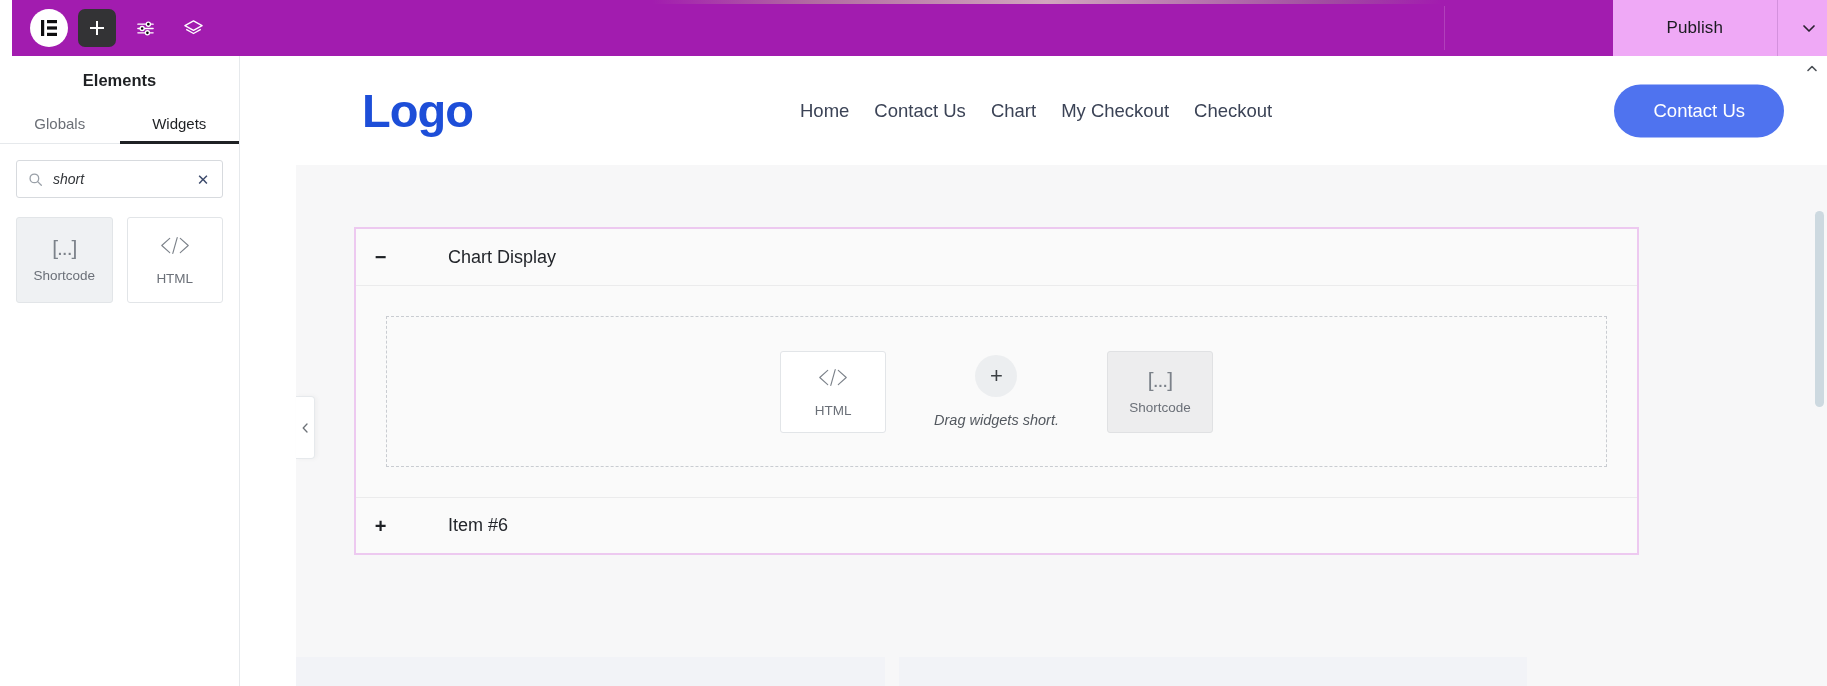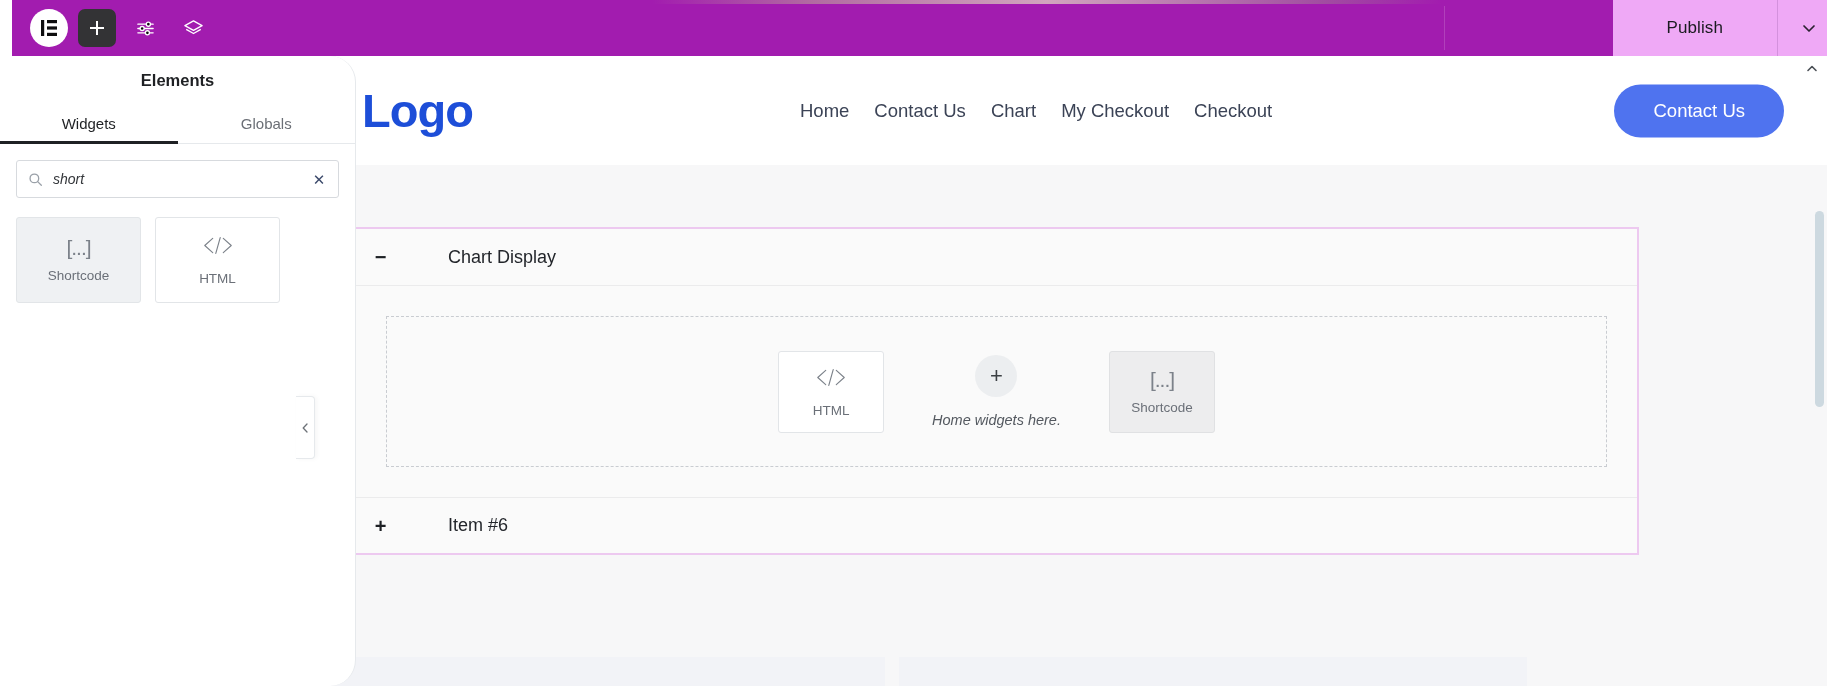--- a/index.html
+++ b/index.html
@@ -46,22 +46,22 @@
     cursor: pointer; display: flex; align-items: center; justify-content: center;
     letter-spacing: .1px;
   }
   .publish-caret {
     background: #efa9f6; width: 62px; display: flex; align-items: center;
     justify-content: center; cursor: pointer; border-left: 1px solid rgba(120,60,130,.22);
   }
 
   
   .panel {
-    position: absolute; top: 56px; left: 0; width: 356px; height: 630px;
-    background: #ffffff; border-right: 1px solid #e6e9ec; z-index: 30; border-radius: 26px;
+    position: absolute; top: 56px; left: 0; width: 240px; height: 630px;
+    background: #ffffff; border-right: 1px solid #e6e9ec; z-index: 30;
   }
   .panel-title {
     height: 48px; display: flex; align-items: center; justify-content: center;
     font-size: 16.5px; font-weight: bold; color: #1f2124;
   }
   .panel-tabs { display: flex; height: 40px; border-bottom: 1px solid #e6e9ec; }
   .panel-tab {
     flex: 1; display: flex; align-items: center; justify-content: center;
     font-size: 15px; color: #6b6f76; cursor: pointer; position: relative;
   }
@@ -242,22 +242,22 @@
           <polyline points="5,8 10,13 15,8"></polyline>
         </svg>
       </div>
     </div>
   </div>
 
   <div class="panel">
     <div class="panel-title">Elements</div>
 
     <div class="panel-tabs">
+      <div class="panel-tab">Globals</div>
       <div class="panel-tab active">Widgets</div>
-      <div class="panel-tab">Globals</div>
     </div>
 
     <div class="search-row">
       <div class="search-box">
         <span class="s-icon">
           <svg width="15" height="15" viewBox="0 0 16 16" aria-hidden="true" fill="none" stroke="#9aa0a8" stroke-width="1.4">
             <circle cx="6.8" cy="6.8" r="4.6"></circle>
             <line x1="10.3" y1="10.3" x2="14.2" y2="14.2" stroke-linecap="round"></line>
           </svg>
         </span>
@@ -322,21 +322,21 @@
                   <polyline points="11,4 2,12 11,20"></polyline>
                   <polyline points="23,4 32,12 23,20"></polyline>
                   <line x1="19.5" y1="3" x2="14.5" y2="21"></line>
                 </svg>
               </span>
               <span class="wlabel">HTML</span>
             </div>
 
             <div class="dz-center">
               <div class="dz-plus">+</div>
-              <div class="dz-hint">Home widgets here.</div>
+              <div class="dz-hint">Drag widgets short.</div>
             </div>
 
             <div class="dz-card ghost">
               <span class="glyph-bracket">[...]</span>
               <span class="wlabel">Shortcode</span>
             </div>
 
           </div>
         </div>
 

